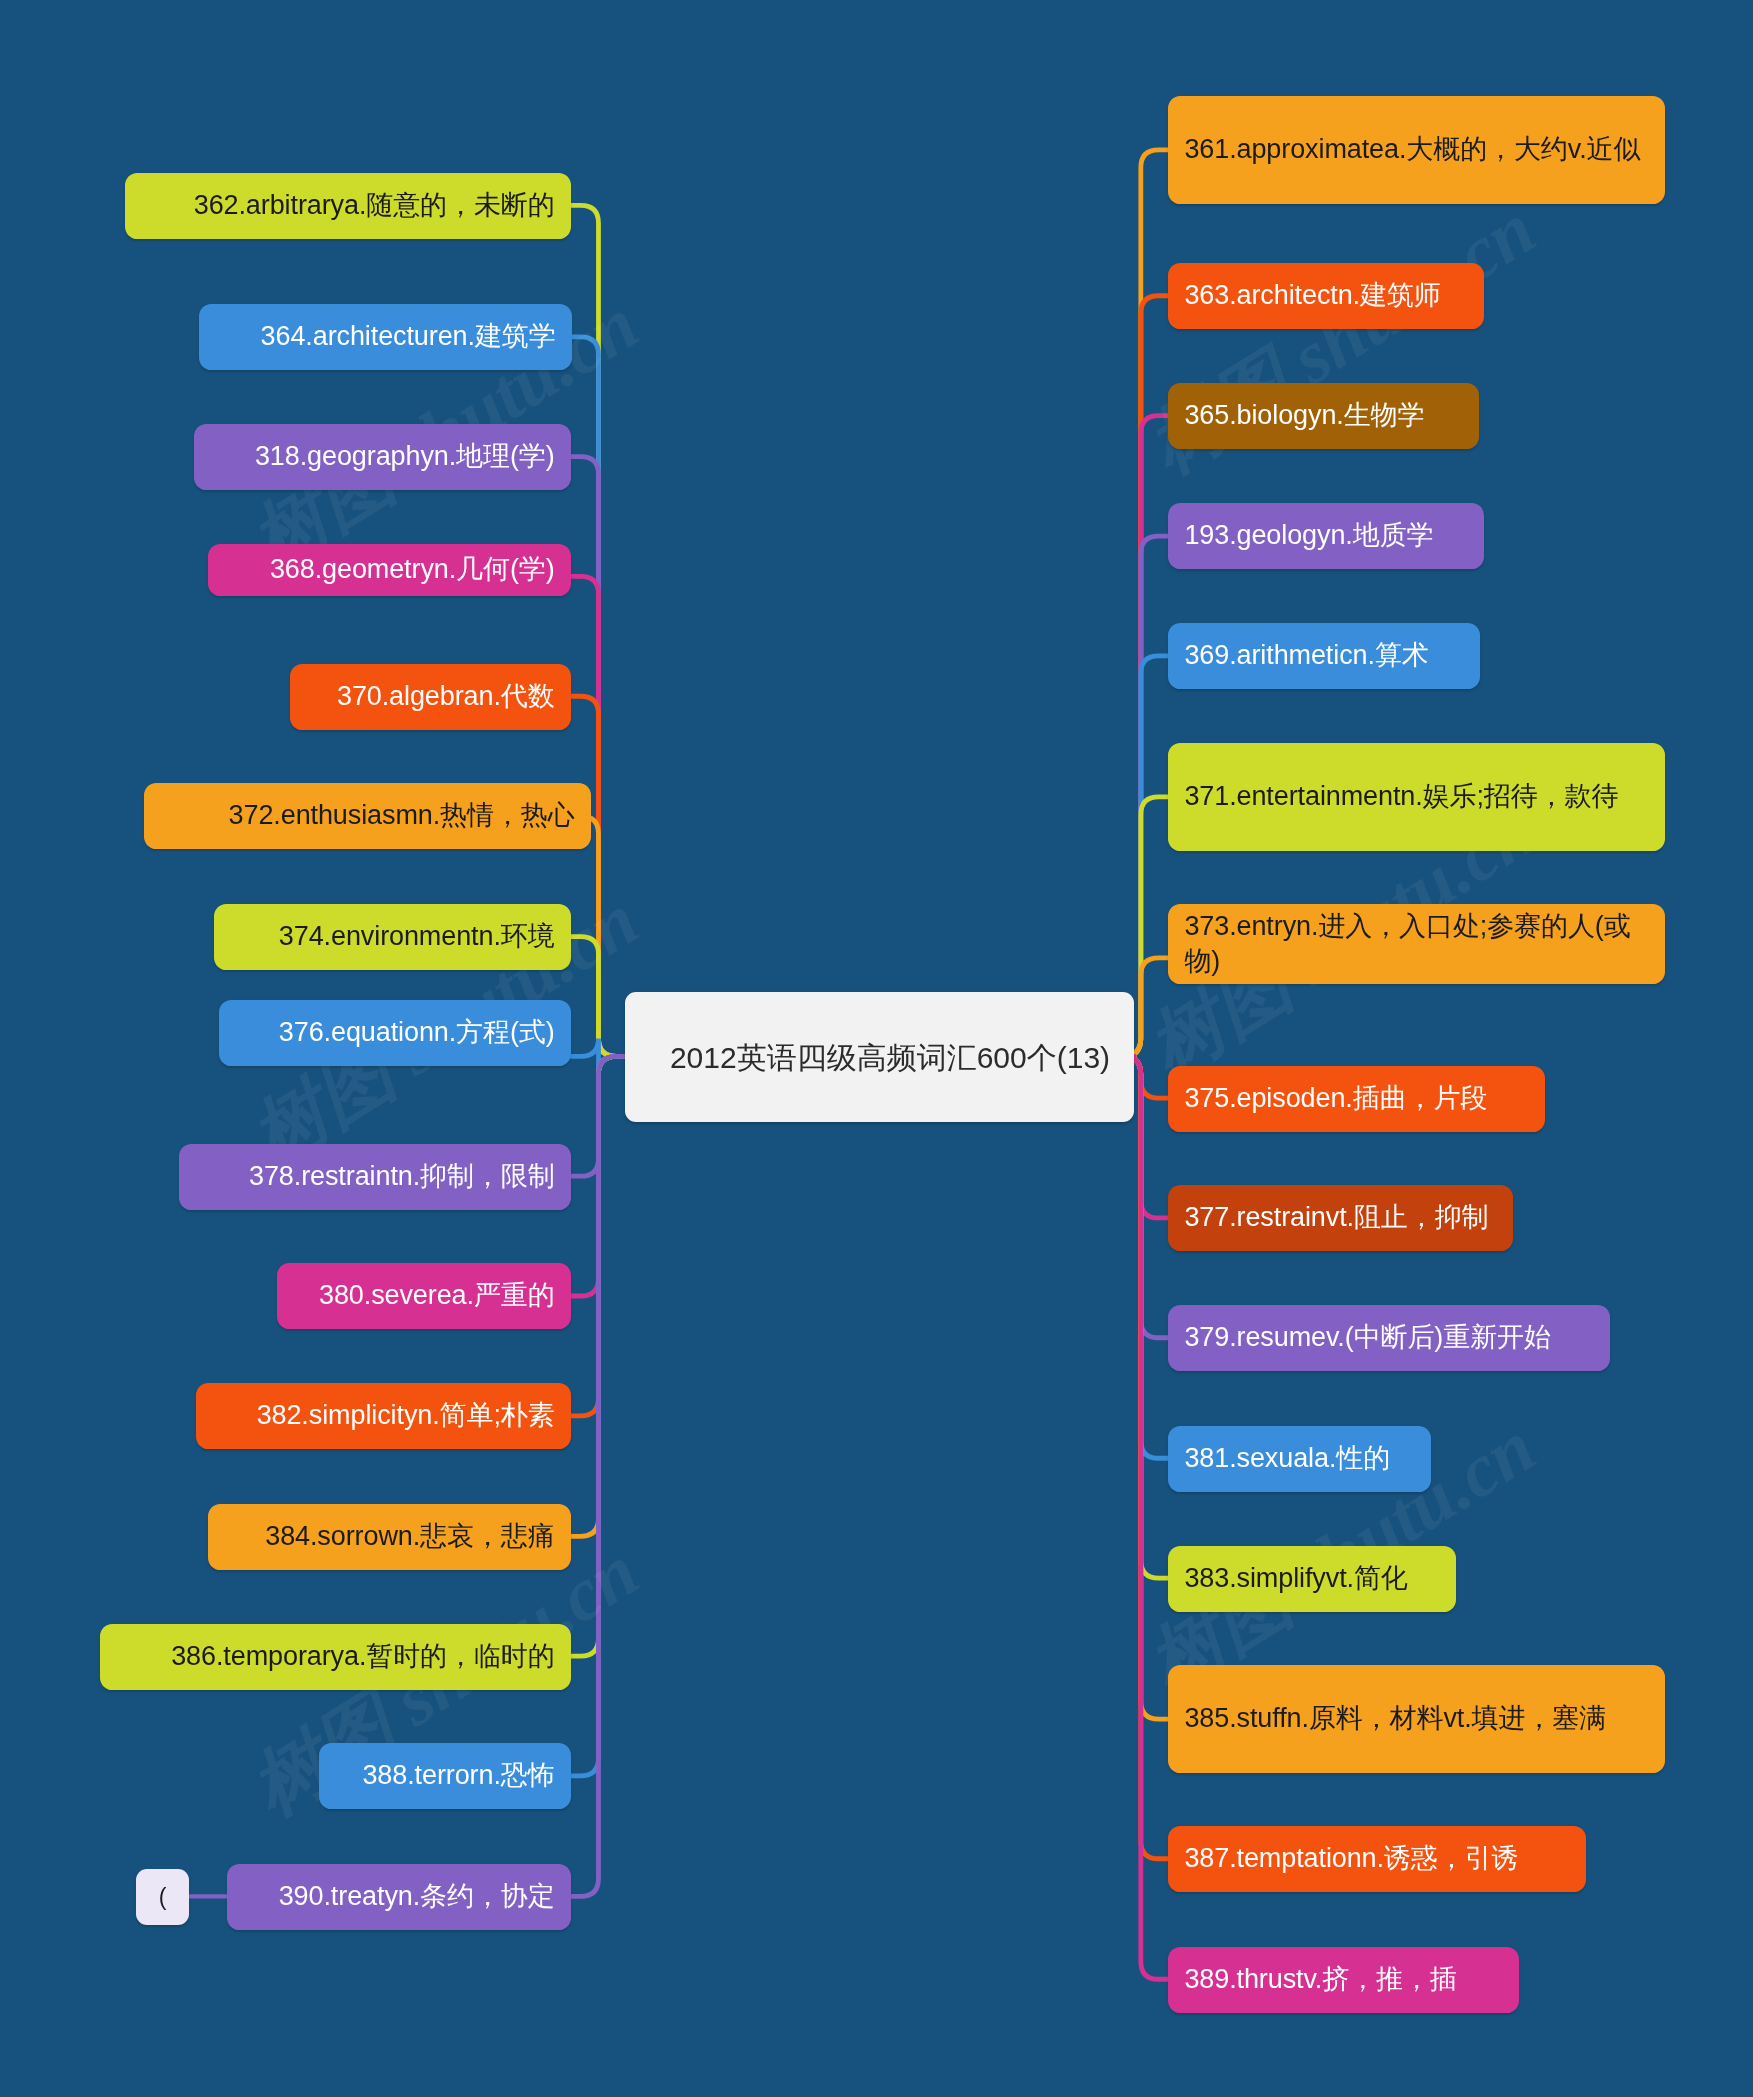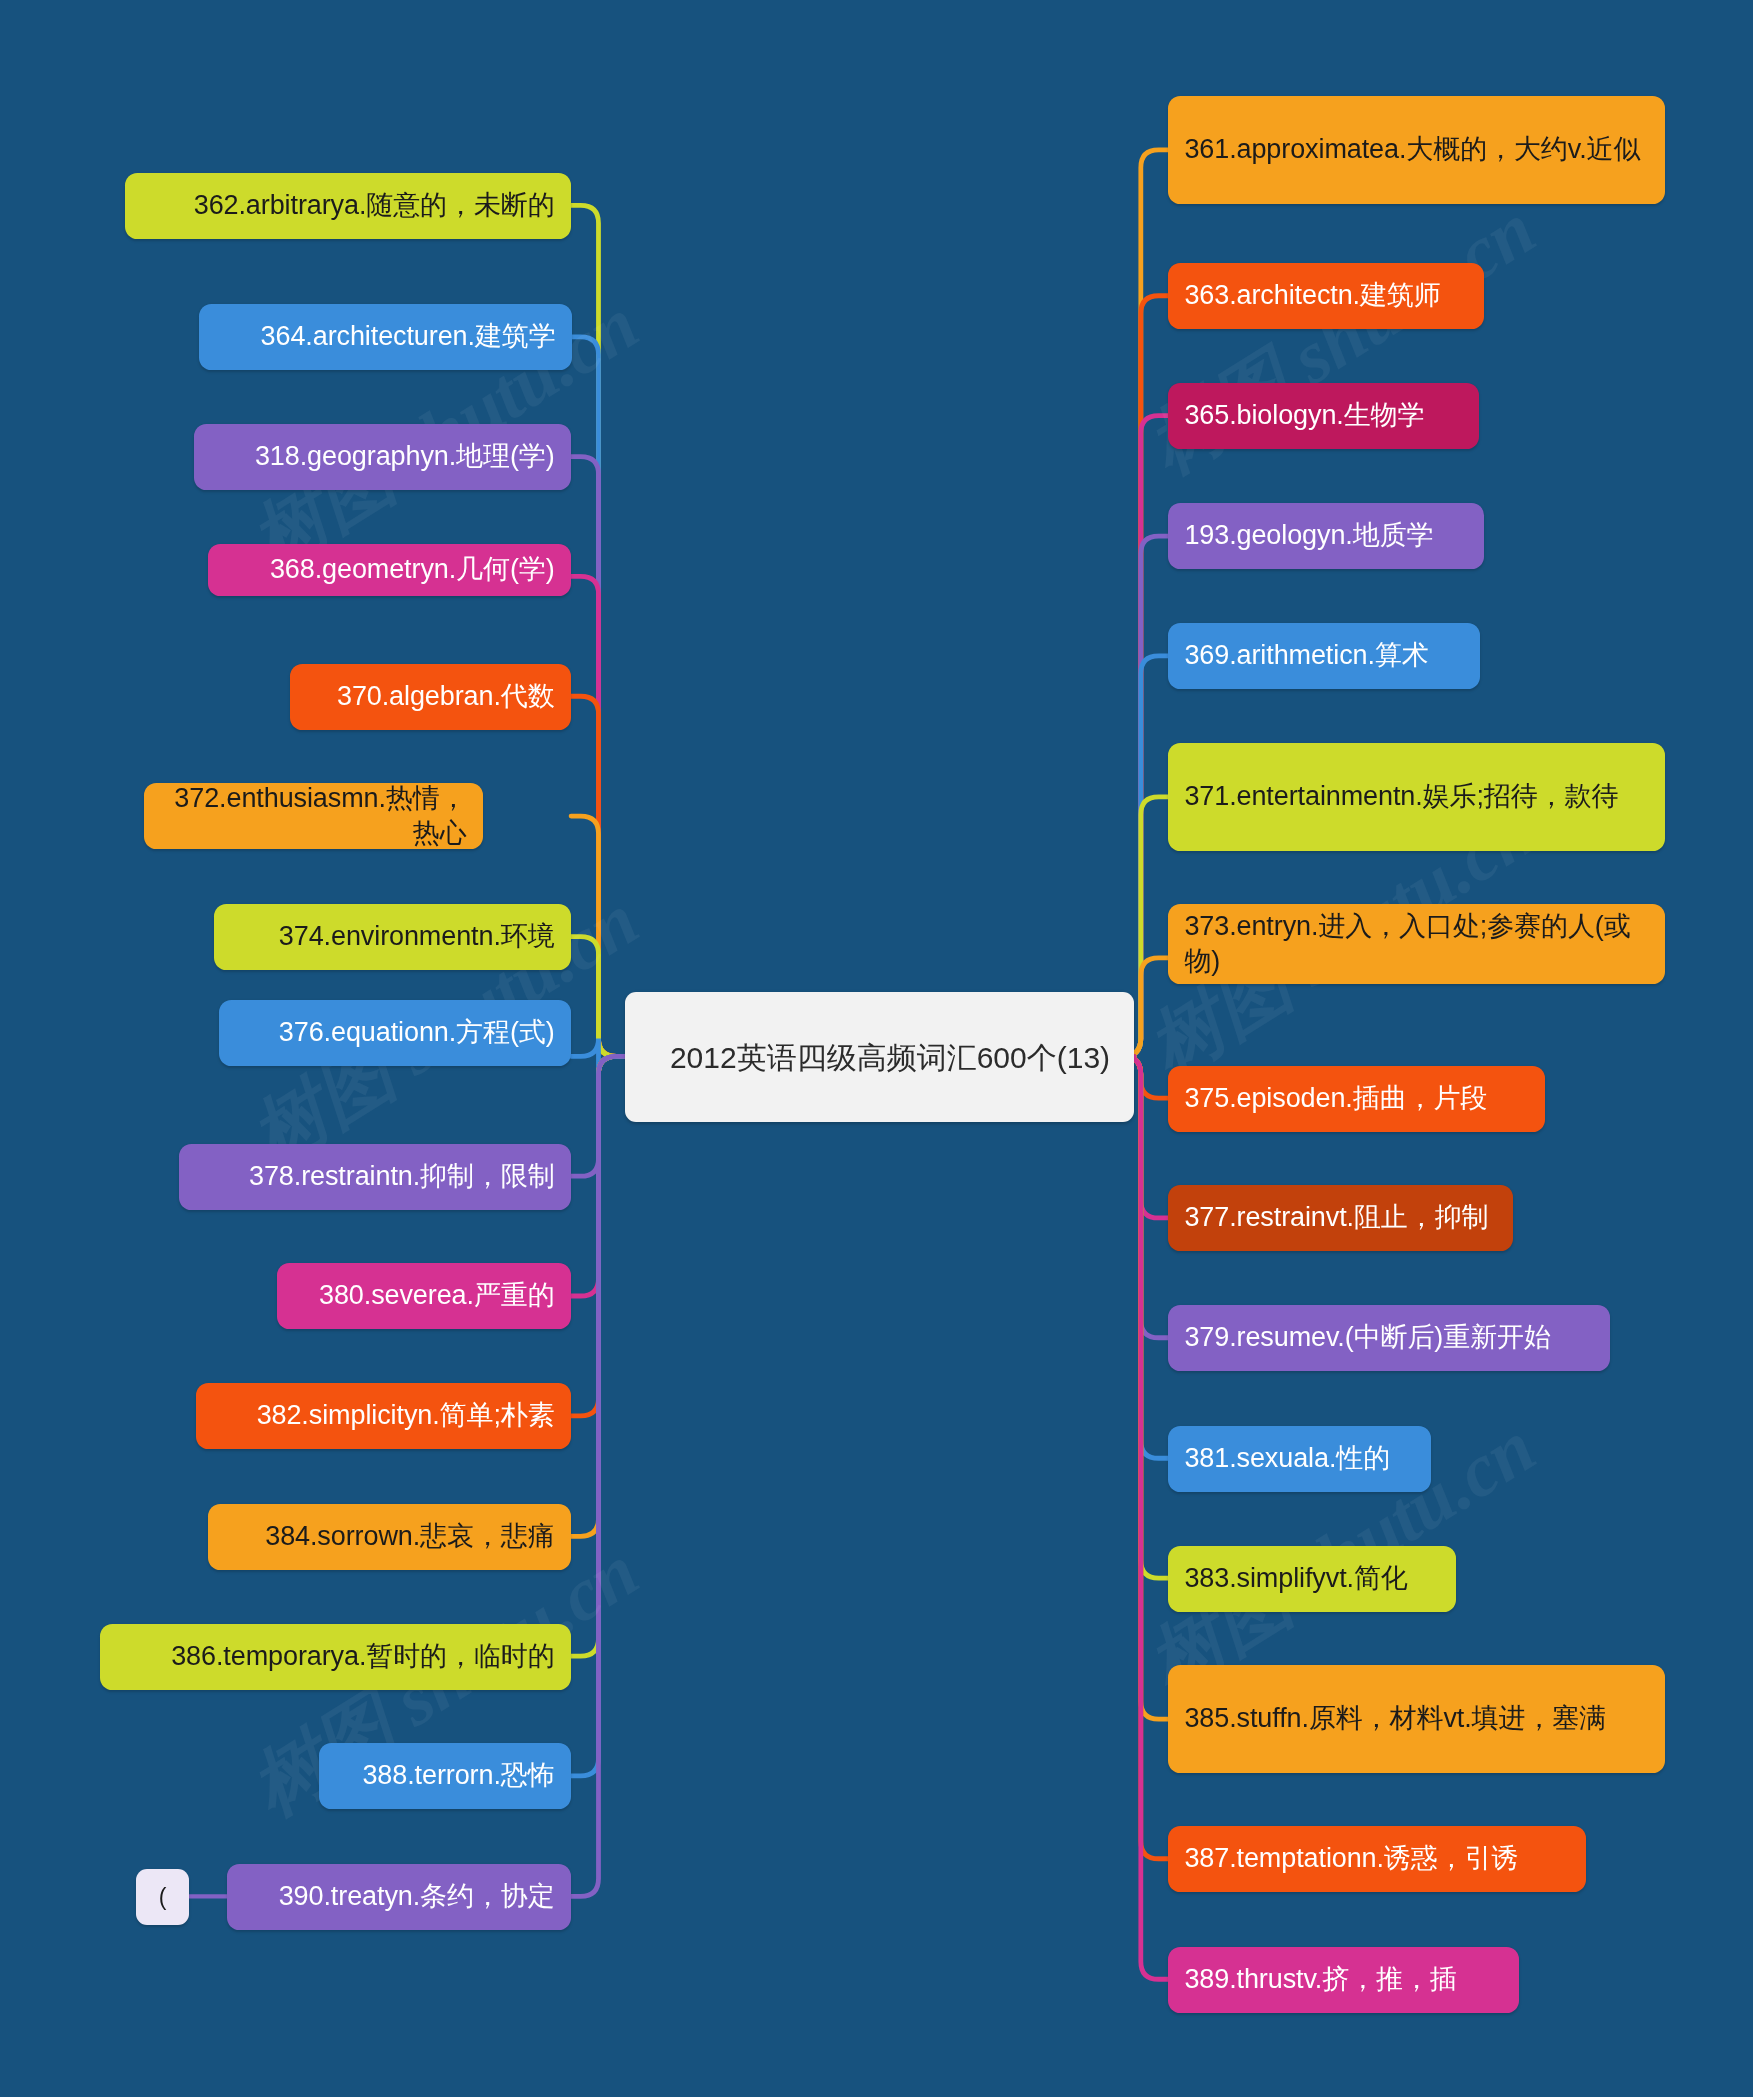--- a/index.html
+++ b/index.html
@@ -126,21 +126,21 @@
       </div>
       <div class="node light l" style="left: 194px; top: 424px; width: 377px; height: 66px; background: rgb(131, 97, 196);">
         <span class="txt">318.geographyn.地理(学)</span>
       </div>
       <div class="node light l" style="left: 208px; top: 544px; width: 363px; height: 52px; background: rgb(214, 49, 146);">
         <span class="txt">368.geometryn.几何(学)</span>
       </div>
       <div class="node light l" style="left: 290px; top: 664px; width: 281px; height: 66px; background: rgb(244, 83, 15);">
         <span class="txt">370.algebran.代数</span>
       </div>
-      <div class="node dark l" style="left: 144px; top: 783px; width: 339px; height: 66px; background: rgb(246, 161, 30);">
+      <div class="node dark l" style="left: 144px; top: 783px; width: 447px; height: 66px; background: rgb(246, 161, 30);">
         <span class="txt">372.enthusiasmn.热情，热心</span>
       </div>
       <div class="node dark l" style="left: 214px; top: 904px; width: 357px; height: 66px; background: rgb(205, 219, 43);">
         <span class="txt">374.environmentn.环境</span>
       </div>
       <div class="node light l" style="left: 219px; top: 1000px; width: 352px; height: 66px; background: rgb(58, 141, 219);">
         <span class="txt">376.equationn.方程(式)</span>
       </div>
       <div class="node light l" style="left: 179px; top: 1144px; width: 392px; height: 66px; background: rgb(131, 97, 196);">
         <span class="txt">378.restraintn.抑制，限制</span>
@@ -165,21 +165,21 @@
       </div>
     </div>
 
   <div id="right-col">
       <div class="node dark r" style="left: 1168px; top: 96px; width: 497px; height: 108px; background: rgb(246, 161, 30);">
         <span class="txt">361.approximatea.大概的，大约v.近似</span>
       </div>
       <div class="node light r" style="left: 1168px; top: 263px; width: 316px; height: 66px; background: rgb(244, 83, 15);">
         <span class="txt">363.architectn.建筑师</span>
       </div>
-      <div class="node light r" style="left: 1168px; top: 383px; width: 311px; height: 66px; background: #be185d;">
+      <div class="node light r" style="left: 1168px; top: 383px; width: 311px; height: 66px; background: #a16207;">
         <span class="txt">365.biologyn.生物学</span>
       </div>
       <div class="node light r" style="left: 1168px; top: 503px; width: 316px; height: 66px; background: rgb(131, 97, 196);">
         <span class="txt">193.geologyn.地质学</span>
       </div>
       <div class="node light r" style="left: 1168px; top: 623px; width: 312px; height: 66px; background: rgb(58, 141, 219);">
         <span class="txt">369.arithmeticn.算术</span>
       </div>
       <div class="node dark r" style="left: 1168px; top: 743px; width: 497px; height: 108px; background: rgb(205, 219, 43);">
         <span class="txt">371.entertainmentn.娱乐;招待，款待</span>

